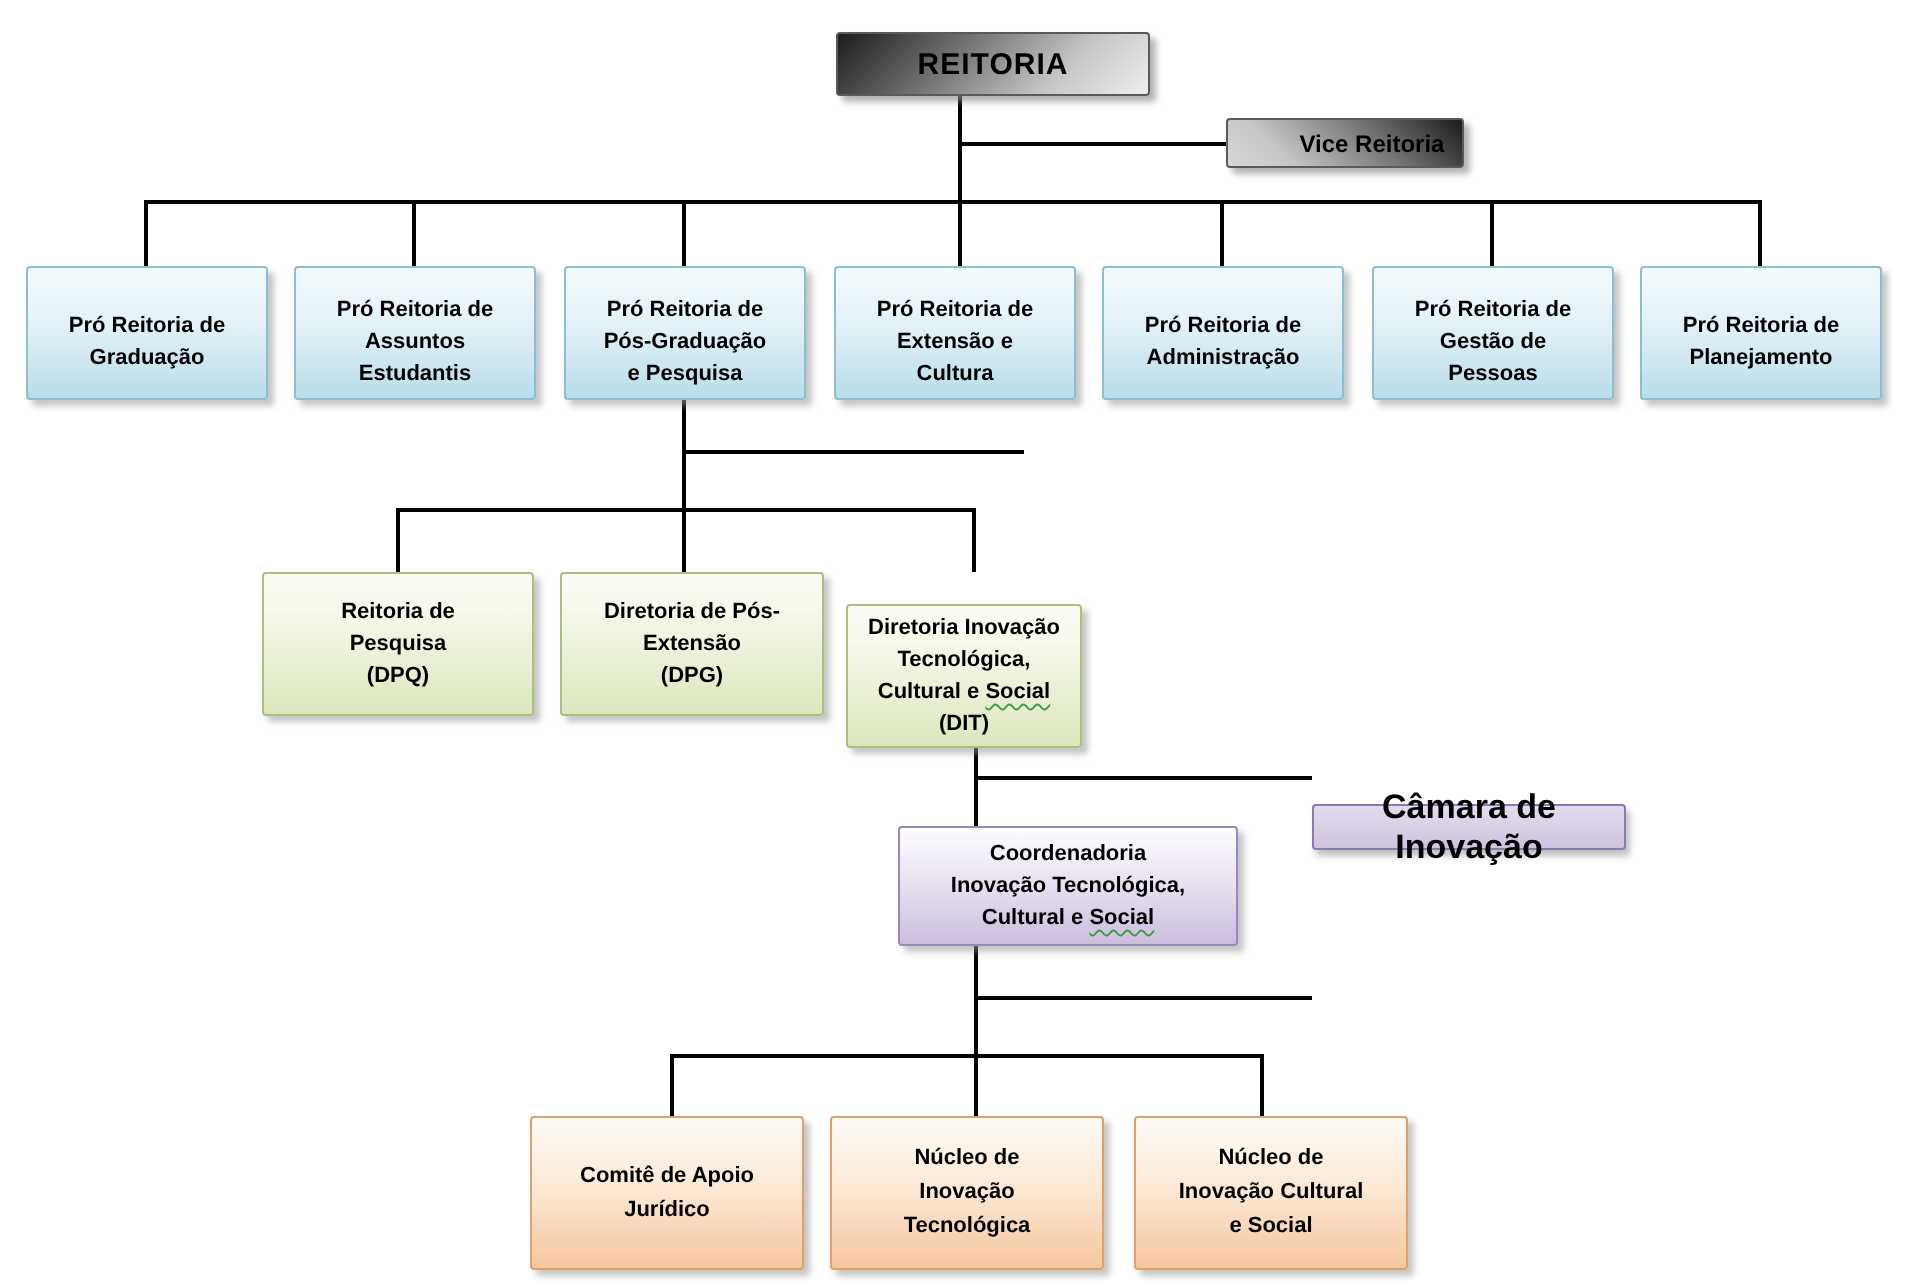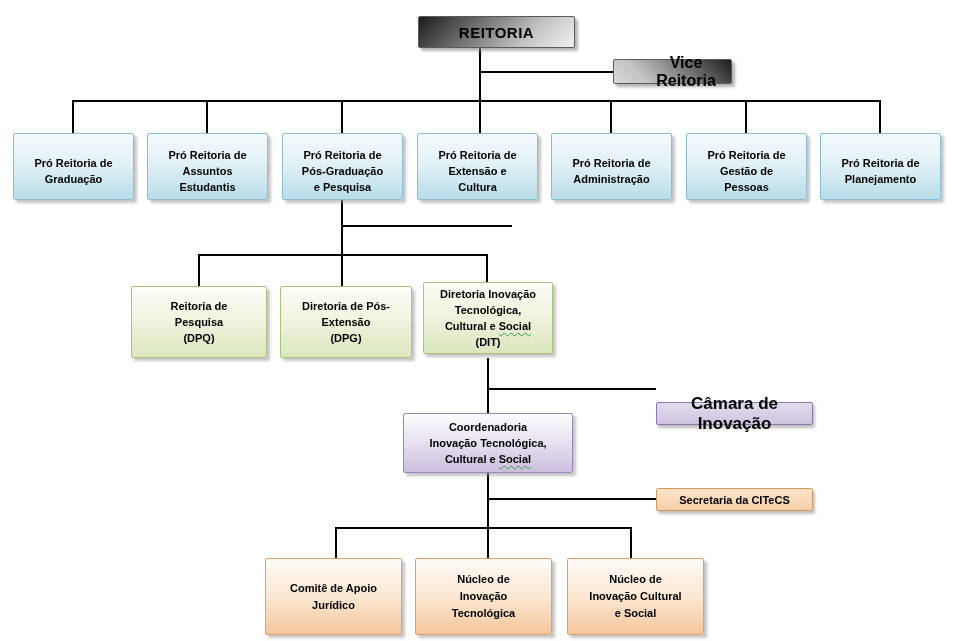--- a/index.html
+++ b/index.html
@@ -28,21 +28,21 @@
   .reitoria{
     background:linear-gradient(135deg,#1c1c1c 0%,#6e6e6e 35%,#c4c4c4 70%,#efefef 100%);
     border:1px solid #5a5a5a;
     box-shadow:3px 3px 3px rgba(140,140,140,0.65);
     font-size:15px;letter-spacing:0.5px;
   }
   .vice{
     background:linear-gradient(225deg,#1c1c1c 0%,#6e6e6e 35%,#c4c4c4 75%,#d8d8d8 100%);
     border:1px solid #5a5a5a;
     box-shadow:3px 3px 3px rgba(140,140,140,0.65);
-    font-size:16px;
+    font-size:12px;
     padding-left:27px;
   }
   .blue{
     background:linear-gradient(to bottom,#f4fafc 0%,#e2f1f6 45%,#b8dde9 100%);
     border:1px solid #8cbdd1;
     box-shadow:3px 3px 3px rgba(150,150,150,0.55);
     font-size:11px;line-height:16px;
     align-items:center;
   }
   .blue .lbl{padding-top:9px;}
@@ -55,21 +55,21 @@
   .smallgreen{
     background:linear-gradient(to bottom,#f3f6e0 0%,#dfe8bf 100%);
     border:1px solid #9cb264;
     box-shadow:2px 3px 3px rgba(150,150,150,0.6);
     font-size:11px;
   }
   .purple{
     background:linear-gradient(to bottom,#fdfcfe 0%,#e7e0f0 50%,#cbbedd 100%);
     border:1px solid #9b87bb;
     box-shadow:3px 3px 3px rgba(150,150,150,0.55);
-    font-size:11px;line-height:16px;
+    font-size:11px;line-height:16px;margin-left:46px;
   }
   .smallpurple{
     background:linear-gradient(to bottom,#e2dcee 0%,#cfc3e0 100%);
     border:1px solid #8d79ae;
     box-shadow:2px 3px 3px rgba(150,150,150,0.6);
     font-size:17px;
     margin-top:24px;
   }
   .orange{
     background:linear-gradient(to bottom,#fefbf7 0%,#fbe7d2 50%,#f5c69c 100%);
@@ -165,40 +165,37 @@
   <div class="node green" style="left:131px;top:286px;width:136px;height:72px;">
     <span class="lbl">Reitoria de
 Pesquisa
 (DPQ)</span>
   </div>
   <div class="node green" style="left:280px;top:286px;width:132px;height:72px;">
     <span class="lbl">Diretoria de Pós-
 Extensão
 (DPG)</span>
   </div>
-  <div class="node green" style="left:423px;top:282px;width:130px;height:72px;">
+  <div class="node green" style="left:423px;top:302px;width:118px;height:72px;">
     <span class="lbl">Diretoria Inovação
 Tecnológica,
 Cultural e <span class="wavy">Social</span>
 (DIT)</span>
   </div>
 
   <div class="node smallpurple" style="left:656px;top:378px;width:157px;height:23px;">
     <span class="lbl">Câmara de Inovação</span>
   </div>
 
   <div class="node purple" style="left:403px;top:413px;width:170px;height:60px;">
     <span class="lbl">Coordenadoria
 Inovação Tecnológica,
 Cultural e <span class="wavy">Social</span></span>
   </div>
 
-  <div class="node smallorange" style="left:656px;top:488px;width:157px;height:23px;">
-    <span class="lbl">Secretaria da CITeCS</span>
-  </div>
 
   <div class="node orange" style="left:265px;top:558px;width:137px;height:77px;">
     <span class="lbl">Comitê de Apoio
 Jurídico</span>
   </div>
   <div class="node orange" style="left:415px;top:558px;width:137px;height:77px;">
     <span class="lbl">Núcleo de
 Inovação
 Tecnológica</span>
   </div>

